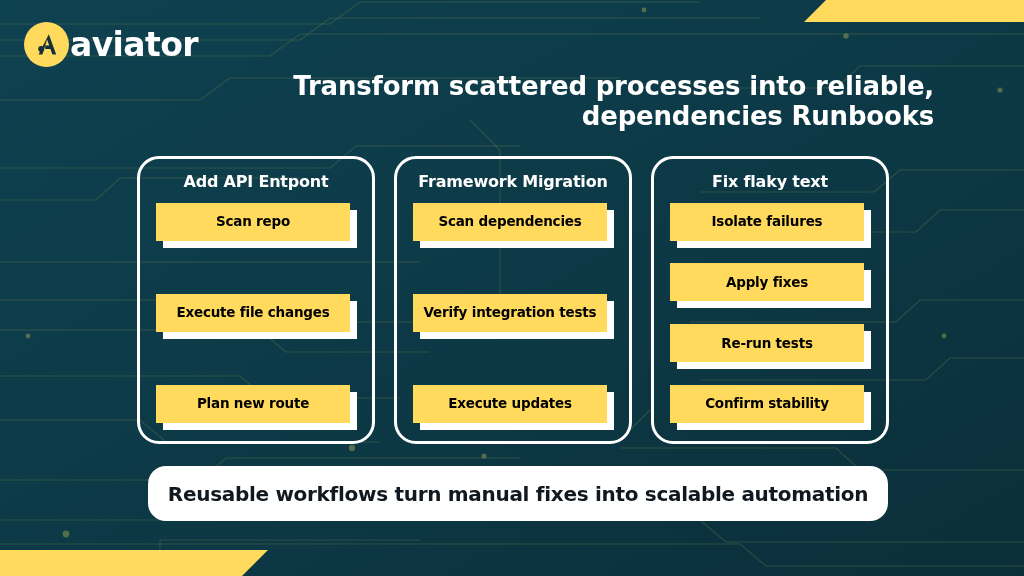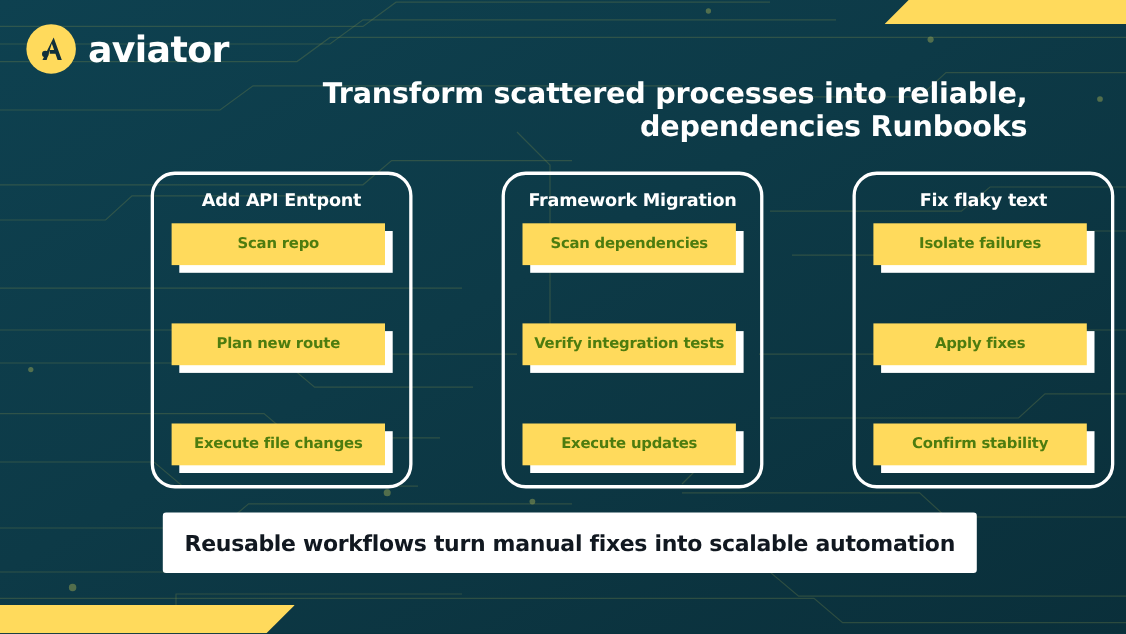--- a/index.html
+++ b/index.html
@@ -50,21 +50,21 @@
     clip-path: polygon(0 0, 100% 0, calc(100% - 26px) 100%, 0 100%);
   }
 
   
   .logo {
     position: absolute;
     top: 22px;
     left: 24px;
     display: flex;
     align-items: center;
-    gap: 11px;
+    gap: 1px;
     z-index: 5;
   }
   .logo-mark {
     width: 45px;
     height: 45px;
     border-radius: 50%;
     background: #ffda5c;
     display: flex;
     align-items: center;
     justify-content: center;
@@ -91,21 +91,21 @@
     line-height: 1.15;
     letter-spacing: -0.2px;
     z-index: 4;
   }
 
   
   .columns {
     position: absolute;
     top: 156px;
     left: 137px;
-    width: 876px;
+    width: 752px;
     height: 288px;
     display: flex;
     justify-content: space-between;
     z-index: 3;
   }
   .column {
     width: 238px;
     height: 288px;
     border: 3px solid #ffffff;
     border-radius: 22px;
@@ -141,41 +141,41 @@
     height: 38px;
     background: #ffffff;
     z-index: 0;
   }
   .step-body {
     position: relative;
     z-index: 1;
     width: 194px;
     min-height: 38px;
     background: #ffda5c;
-    color: #4d7c0f;
+    color: #000000;
     font-size: 13.5px;
     font-weight: bold;
     display: flex;
     align-items: center;
     justify-content: center;
     text-align: center;
     padding: 5px 8px;
     line-height: 1.12;
     letter-spacing: -0.2px;
   }
 
   
   .banner {
     position: absolute;
     left: 148px;
     top: 466px;
     width: 740px;
     height: 55px;
     background: #ffffff;
-    border-radius: 3px;
+    border-radius: 18px;
     display: flex;
     align-items: center;
     justify-content: center;
     z-index: 4;
   }
   .banner-text {
     color: #111820;
     font-size: 20px;
     font-weight: bold;
     letter-spacing: -0.3px;
@@ -255,25 +255,25 @@
 
     <section class="column">
       <div class="column-title">Add API Entpont</div>
       <div class="steps">
         <div class="step">
           <span class="step-shadow"></span>
           <span class="step-body">Scan repo</span>
         </div>
         <div class="step">
           <span class="step-shadow"></span>
+          <span class="step-body">Execute file changes</span>
+        </div>
+        <div class="step">
+          <span class="step-shadow"></span>
           <span class="step-body">Plan new route</span>
-        </div>
-        <div class="step">
-          <span class="step-shadow"></span>
-          <span class="step-body">Execute file changes</span>
         </div>
       </div>
     </section>
 
     <section class="column">
       <div class="column-title">Framework Migration</div>
       <div class="steps">
         <div class="step">
           <span class="step-shadow"></span>
           <span class="step-body">Scan dependencies</span>
@@ -295,20 +295,24 @@
         <div class="step">
           <span class="step-shadow"></span>
           <span class="step-body">Isolate failures</span>
         </div>
         <div class="step">
           <span class="step-shadow"></span>
           <span class="step-body">Apply fixes</span>
         </div>
         <div class="step">
           <span class="step-shadow"></span>
+          <span class="step-body">Re-run tests</span>
+        </div>
+        <div class="step">
+          <span class="step-shadow"></span>
           <span class="step-body">Confirm stability</span>
         </div>
       </div>
     </section>
 
   </div>
 
   <div class="banner">
     <span class="banner-text">Reusable workflows turn manual fixes into scalable automation</span>
   </div>

